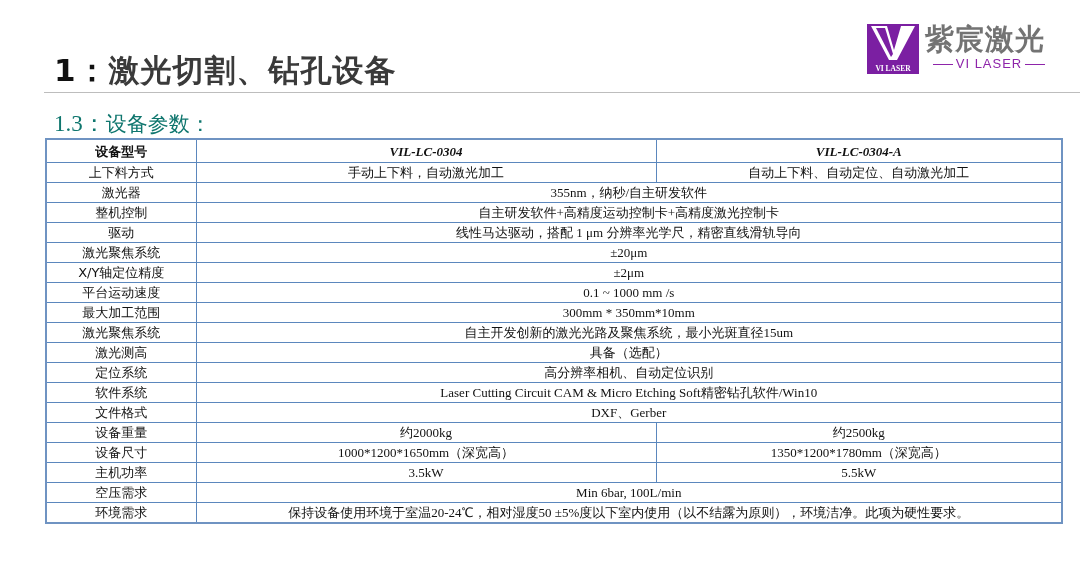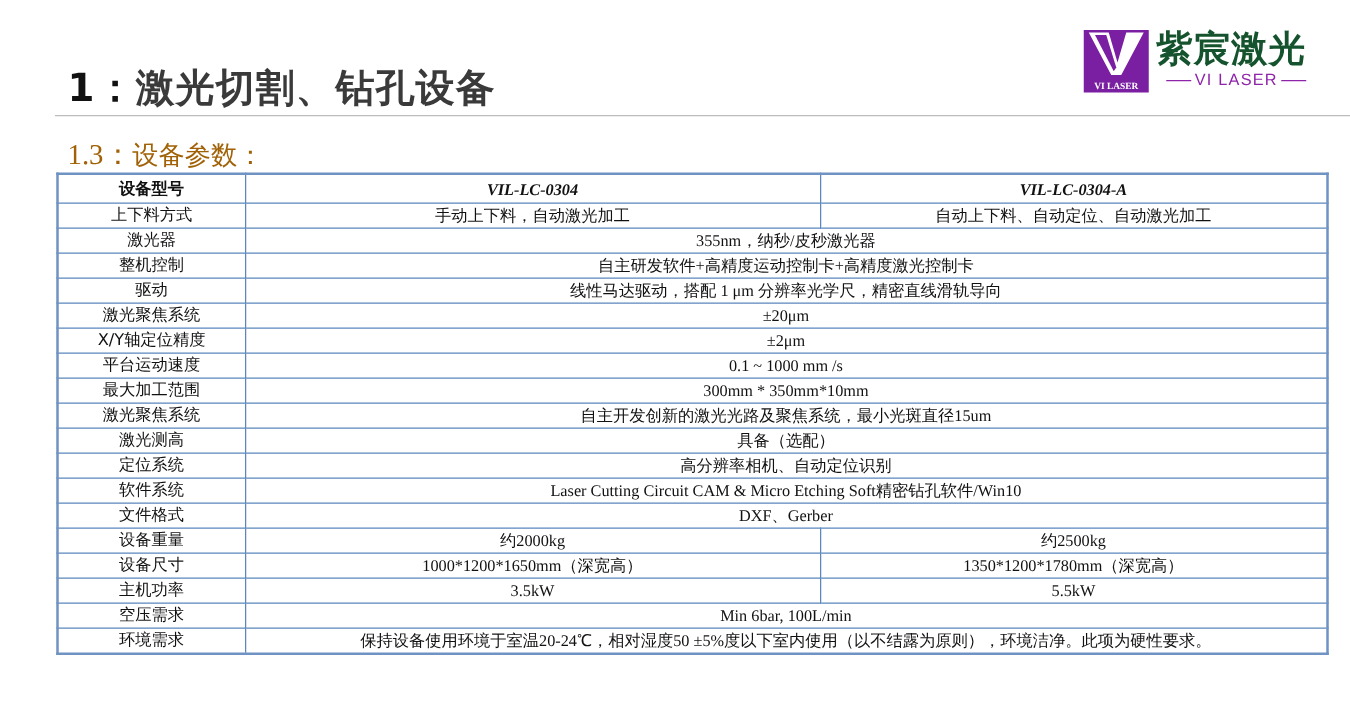--- a/index.html
+++ b/index.html
@@ -2,29 +2,29 @@
 <html><head>
 <meta charset="utf-8">
 <style>
   html, body { margin:0; padding:0; background:#ffffff; }
   body { width:1080px; height:565px; position:relative; overflow:hidden;
          font-family:"DejaVu Sans", "Liberation Sans", sans-serif; color:#111; }
   .title { position:absolute; left:54px; top:50px; font-size:31px; font-weight:bold;
            color:#3a3a3a; letter-spacing:1px; white-space:nowrap;text-align:right; }
   .title .num { color:#111; }
   .rule { position:absolute; left:44px; top:92px; width:1036px; height:1px; background:#bdbdbd; }
-  .subtitle { position:absolute; left:54px; top:108px; font-size:23px; color:#a16207;
+  .subtitle { position:absolute; left:54px; top:108px; font-size:23px; color:#0f766e;
               font-family:"Liberation Serif", "DejaVu Serif", serif; white-space:nowrap; }
   .subtitle .cn { font-family:"DejaVu Sans", sans-serif; font-size:21px; }
   .logo { position:absolute; left:867px; top:20px; width:190px; height:56px; }
   .logo-mark { position:absolute; left:0; top:4px; width:52px; height:50px; background:#7b1fa2; }
   .logo-v { position:absolute; left:0; top:0; width:52px; height:38px; }
   .logo-mark-text { position:absolute; left:0; bottom:1px; width:52px; text-align:center;
                     font-family:"Liberation Serif", serif; font-size:7.5px; font-weight:bold; color:#fff; }
-  .logo-cn { position:absolute; left:58px; top:0px; font-size:29px; font-weight:bold; color:#14532d;
+  .logo-cn { position:absolute; left:58px; top:0px; font-size:29px; font-weight:bold; color:#737373;
              letter-spacing:1px; white-space:nowrap; }
   .logo-en { position:absolute; left:58px; top:36px; width:128px; font-size:13px; color:#8e24aa;
              text-align:center; white-space:nowrap; font-family:"Liberation Sans", sans-serif; letter-spacing:1px; }
   .logo-en::before, .logo-en::after { content:""; display:inline-block; width:20px; height:1px;
              background:#8e24aa; vertical-align:middle; margin:0 3px; }
 
   table.spec { position:absolute; left:45px; top:138px; width:1016px; border-collapse:collapse;
                table-layout:fixed; }
   table.spec td { border:1px solid #5b87bd; height:19px; padding:0 4px; text-align:center;
                   font-size:13px; line-height:19px; white-space:nowrap; overflow:hidden; }
@@ -69,21 +69,21 @@
       <td class="val">VIL-LC-0304</td>
       <td class="val">VIL-LC-0304-A</td>
     </tr>
   <tr>
         <td class="label">上下料方式</td>
         <td class="val">手动上下料，自动激光加工</td>
         <td class="val">自动上下料、自动定位、自动激光加工</td>
       </tr>
       <tr>
         <td class="label">激光器</td>
-        <td class="val" colspan="2">355nm，纳秒/皮秒激光器</td>
+        <td class="val" colspan="2">355nm，纳秒/自主研发软件</td>
       </tr>
       <tr>
         <td class="label">整机控制</td>
         <td class="val" colspan="2">自主研发软件+高精度运动控制卡+高精度激光控制卡</td>
       </tr>
       <tr>
         <td class="label">驱动</td>
         <td class="val" colspan="2">线性马达驱动，搭配 1 μm 分辨率光学尺，精密直线滑轨导向</td>
       </tr>
       <tr>

